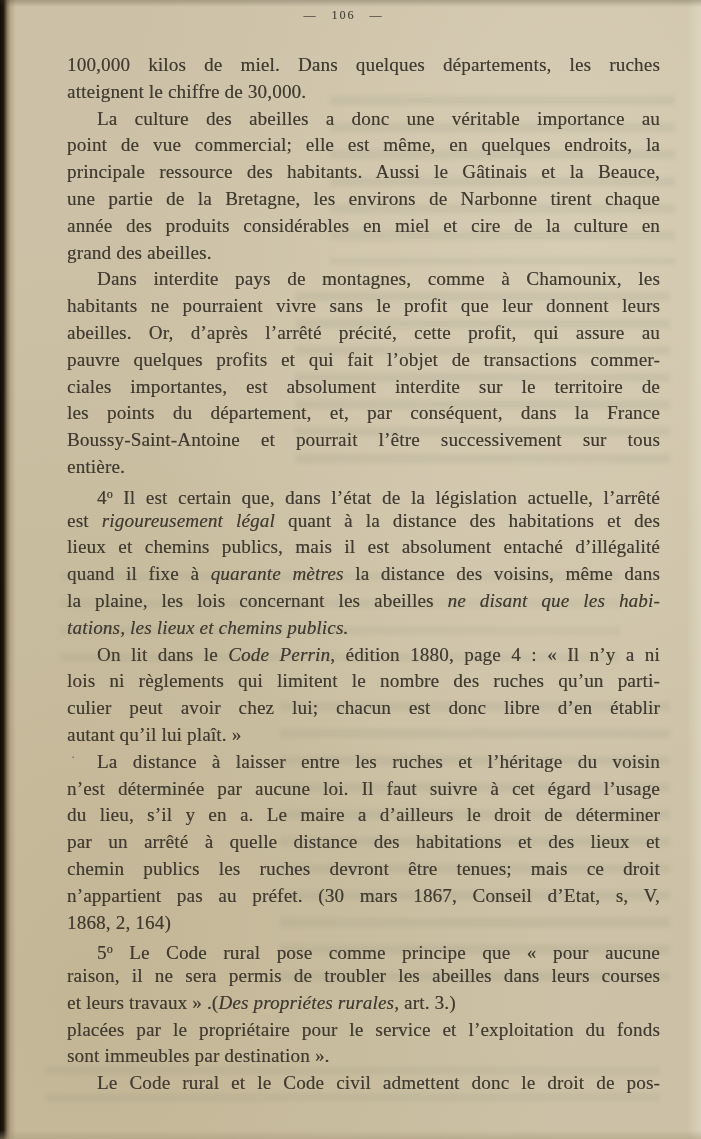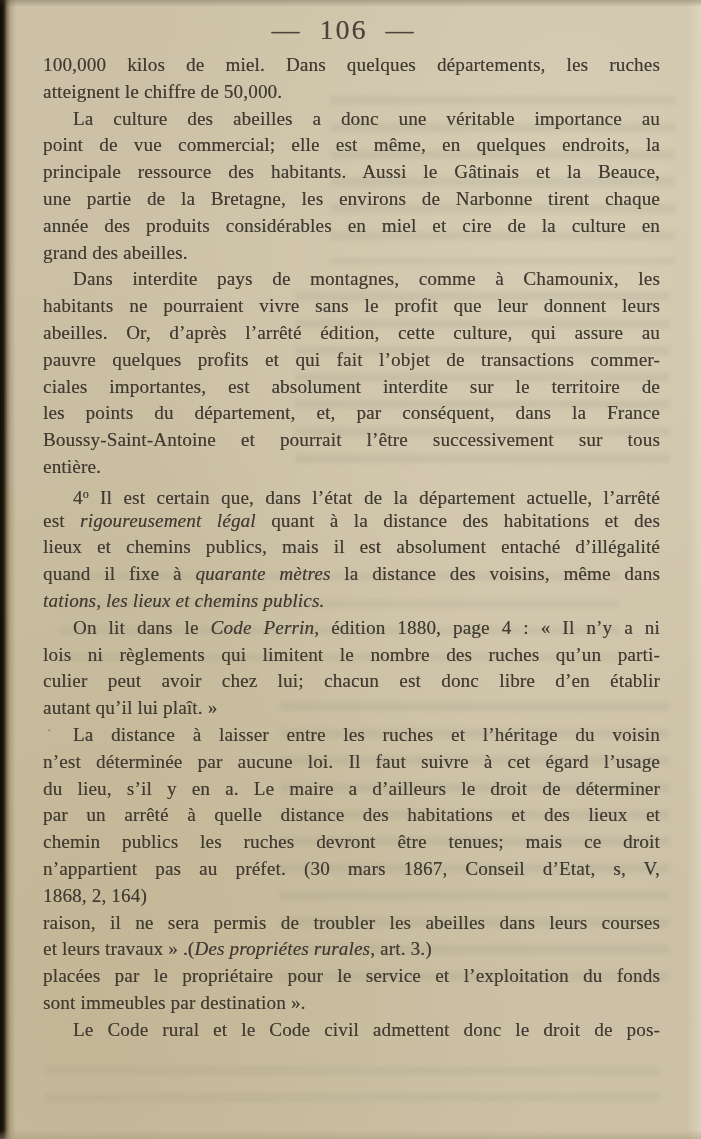--- a/index.html
+++ b/index.html
@@ -46,37 +46,38 @@
       rgba(108,118,98,0.10) 0px, rgba(108,118,98,0.10) 9px,
       rgba(108,118,98,0) 9px, rgba(108,118,98,0) 27px);
   }
   .ghost.g1 { left: 330px; top:  96px; width: 345px; height: 168px; }
   .ghost.g2 { left: 295px; top: 292px; width: 375px; height: 188px; }
   .ghost.g3 { left:  60px; top: 572px; width: 560px; height: 108px; opacity:.8; }
   .ghost.g4 { left: 280px; top: 702px; width: 390px; height: 296px; }
   .ghost.g5 { left:  45px; top: 1066px; width: 615px; height: 42px; opacity:.8; }
 
   .running-head {
-    position: absolute; left: 0; right: 14px; top: 14px; height: 30px; z-index: 3;
-    text-align: center; font-size: 28px; color: #4a443b;
+    position: absolute; left: 0; right: 14px; top: 8px; height: 30px; z-index: 3;
+    text-align: center; font-size: 12px; color: #4a443b;
     letter-spacing: 2px; word-spacing: 9px;
     text-shadow: 0.3px 0.3px 0.4px rgba(74,68,59,0.5);
   }
 
   .text-block {
     position: absolute; left: 43px; top: 52px; width: 617px; z-index: 3;
   }
   .para { margin: 0; padding: 0; }
   .line {
     position: relative;
     height: 26.8px; line-height: 26.8px;
     font-size: 19px; letter-spacing: 0.2px;
     text-align: justify; text-align-last: justify;
     white-space: normal; overflow: visible;
     text-shadow: 0.3px 0.3px 0.45px rgba(64,58,49,0.55);
+    margin-left: 24px;
   }
   .line.indented { padding-left: 30px; }
   .line.lastline { text-align-last: left; }
   .it { font-style: italic; }
   .sup { font-size: 12px; vertical-align: 6px; letter-spacing: 0; }
   .artifact {
     position: absolute; left: 4px; top: -5px;
     font-size: 13px; color: rgba(72,66,55,0.75); text-shadow: none;
   }
 </style>
@@ -91,63 +92,65 @@
   <div class="ghost g4"></div>
   <div class="ghost g5"></div>
 
   <div class="running-head">
     <span>— 106 —</span>
   </div>
 
   <div class="text-block">
       <div class="para">
         <div class="line"><span>100,000 kilos de miel. Dans quelques départements, les ruches</span></div>
-        <div class="line lastline"><span>atteignent le chiffre de 50,000.</span></div>
+        <div class="line lastline"><span>atteignent le chiffre de 30,000.</span></div>
       </div>
       <div class="para">
         <div class="line indented"><span>La culture des abeilles a donc une véritable importance au</span></div>
         <div class="line"><span>point de vue commercial; elle est même, en quelques endroits, la</span></div>
         <div class="line"><span>principale ressource des habitants. Aussi le Gâtinais et la Beauce,</span></div>
         <div class="line"><span>une partie de la Bretagne, les environs de Narbonne tirent chaque</span></div>
         <div class="line"><span>année des produits considérables en miel et cire de la culture en</span></div>
         <div class="line lastline"><span>grand des abeilles.</span></div>
       </div>
       <div class="para">
         <div class="line indented"><span>Dans interdite pays de montagnes, comme à Chamounix, les</span></div>
         <div class="line"><span>habitants ne pourraient vivre sans le profit que leur donnent leurs</span></div>
-        <div class="line"><span>abeilles. Or, d’après l’arrêté édition, cette culture, qui assure au</span></div>
+        <div class="line"><span>abeilles. Or, d’après l’arrêté précité, cette profit, qui assure au</span></div>
         <div class="line"><span>pauvre quelques profits et qui fait l’objet de transactions commer-</span></div>
         <div class="line"><span>ciales importantes, est absolument interdite sur le territoire de</span></div>
         <div class="line"><span>les points du département, et, par conséquent, dans la France</span></div>
         <div class="line"><span>Boussy-Saint-Antoine et pourrait l’être successivement sur tous</span></div>
         <div class="line lastline"><span>entière.</span></div>
       </div>
       <div class="para">
-        <div class="line indented"><span>4</span><span class="sup">o</span><span> Il est certain que, dans l’état de la département actuelle, l’arrêté</span></div>
+        <div class="line indented"><span>4</span><span class="sup">o</span><span> Il est certain que, dans l’état de la législation actuelle, l’arrêté</span></div>
         <div class="line"><span>est </span><span class="it">rigoureusement légal</span><span> quant à la distance des habitations et des</span></div>
         <div class="line"><span>lieux et chemins publics, mais il est absolument entaché d’illégalité</span></div>
         <div class="line"><span>quand il fixe à </span><span class="it">quarante mètres</span><span> la distance des voisins, même dans</span></div>
+        <div class="line"><span>la plaine, les lois concernant les abeilles </span><span class="it">ne disant que les habi-</span></div>
         <div class="line lastline"><span class="it">tations, les lieux et chemins publics.</span></div>
       </div>
       <div class="para">
         <div class="line indented"><span>On lit dans le </span><span class="it">Code Perrin</span><span>, édition 1880, page 4 : « Il n’y a ni</span></div>
         <div class="line"><span>lois ni règlements qui limitent le nombre des ruches qu’un parti-</span></div>
         <div class="line"><span>culier peut avoir chez lui; chacun est donc libre d’en établir</span></div>
         <div class="line lastline"><span>autant qu’il lui plaît. »</span></div>
       </div>
       <div class="para">
         <div class="line indented"><span class="artifact">·</span><span>La distance à laisser entre les ruches et l’héritage du voisin</span></div>
         <div class="line"><span>n’est déterminée par aucune loi. Il faut suivre à cet égard l’usage</span></div>
         <div class="line"><span>du lieu, s’il y en a. Le maire a d’ailleurs le droit de déterminer</span></div>
         <div class="line"><span>par un arrêté à quelle distance des habitations et des lieux et</span></div>
         <div class="line"><span>chemin publics les ruches devront être tenues; mais ce droit</span></div>
         <div class="line"><span>n’appartient pas au préfet. (30 mars 1867, Conseil d’Etat, s, V,</span></div>
         <div class="line lastline"><span>1868, 2, 164)</span></div>
       </div>
       <div class="para">
+        <div class="line indented"><span>5</span><span class="sup">o</span><span> Le Code rural pose comme principe que « pour aucune</span></div>
         <div class="line"><span>raison, il ne sera permis de troubler les abeilles dans leurs courses</span></div>
         <div class="line lastline"><span>et leurs travaux » .(</span><span class="it">Des propriétes rurales</span><span>, art. 3.)</span></div>
       </div>
       <div class="para">
         <div class="line"><span>placées par le propriétaire pour le service et l’exploitation du fonds</span></div>
         <div class="line lastline"><span>sont immeubles par destination ».</span></div>
       </div>
       <div class="para">
         <div class="line indented"><span>Le Code rural et le Code civil admettent donc le droit de pos-</span></div>
       </div>

